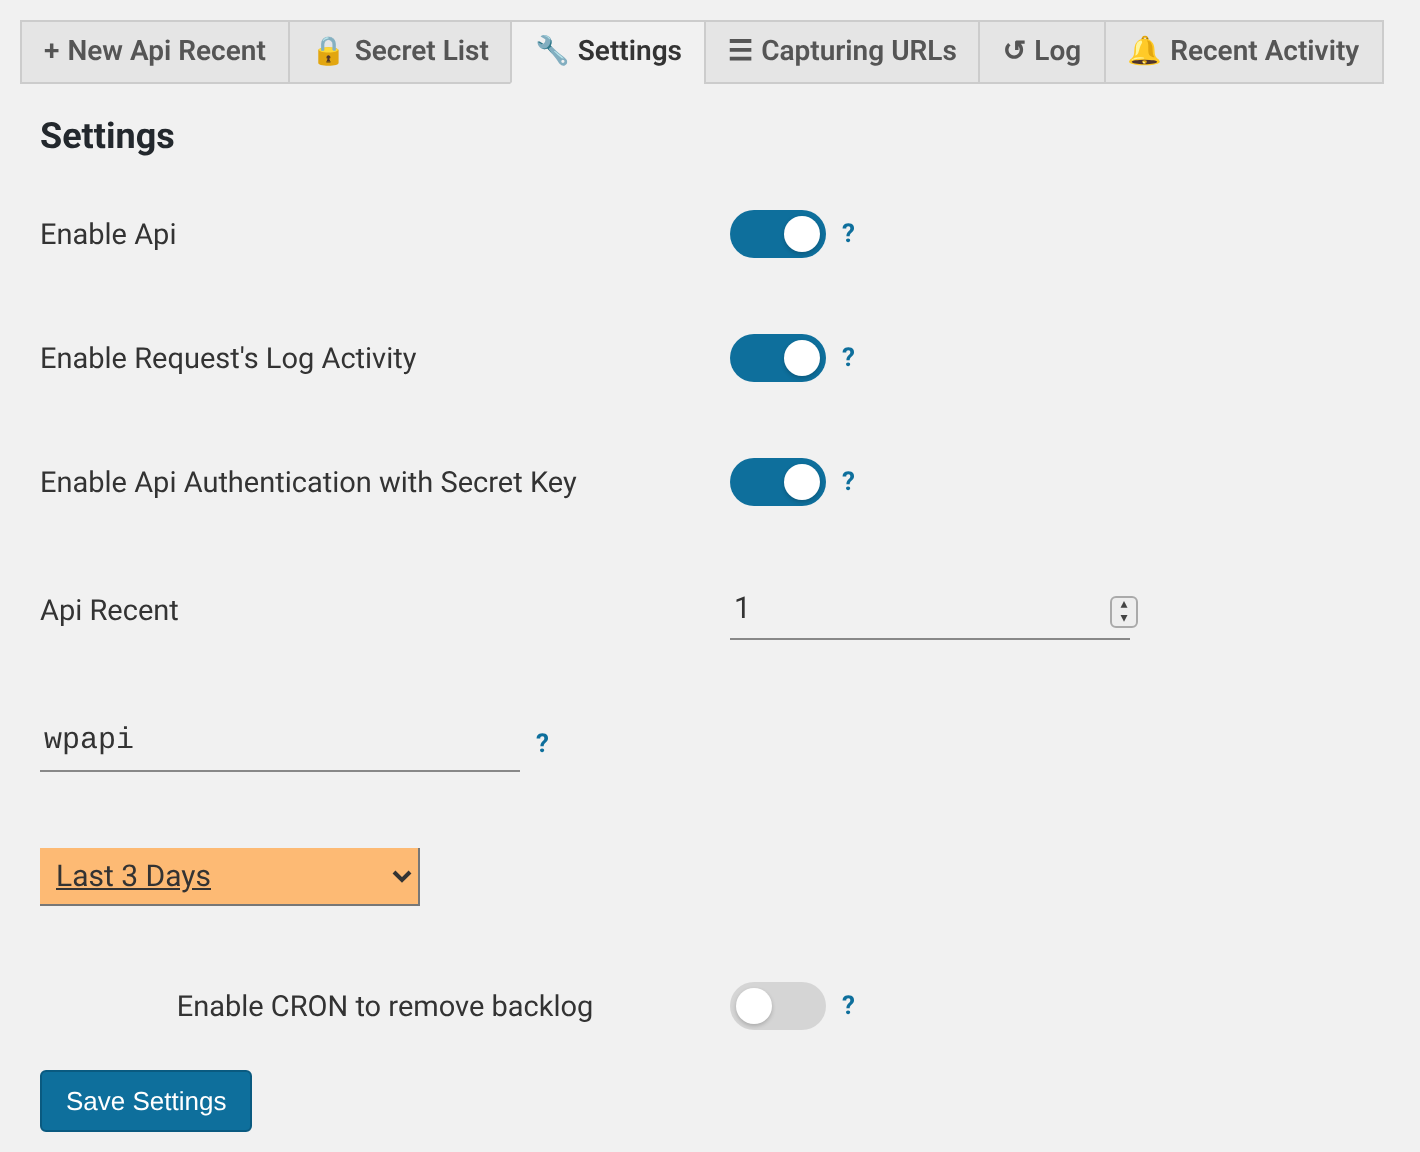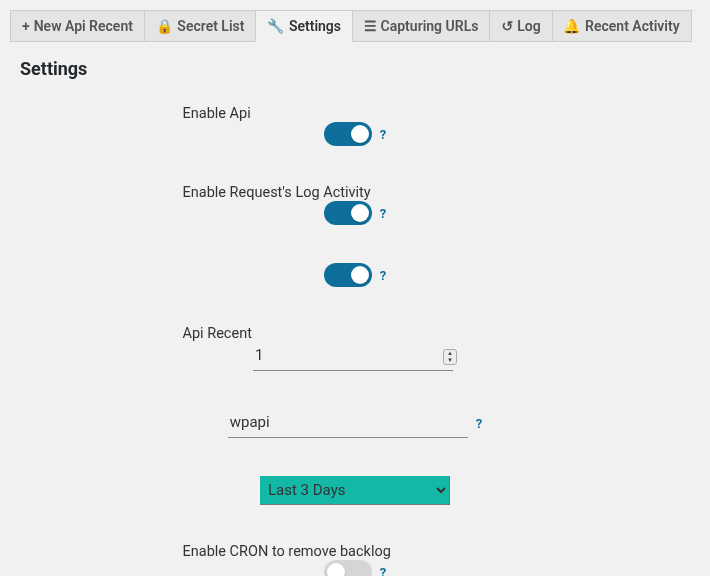--- a/index.html
+++ b/index.html
@@ -43,21 +43,20 @@
   .panel-title {
     font-size: 18px;
     font-weight: 700;
     margin-bottom: 26px;
     color: #23282d;
   }
   .row {
     display: flex;
     align-items: center;
     margin-bottom: 38px;
-    flex-direction: column;
   }
   .row-label {
     width: 345px;
     font-size: 14.5px;
     color: #333;
   }
   .row-control {
     display: flex;
     align-items: center;
     gap: 8px;
@@ -93,28 +92,29 @@
     border: none;
     border-bottom: 1px solid #888;
     background: transparent;
     font-size: 15px;
     padding: 4px 2px 6px 2px;
     outline: none;
     font-family: inherit;
     color: #333;
   }
   .num-input { width: 200px; }
-  .text-input { width: 240px; }
+  .text-input { width: 240px; font-family: Liberation Mono, monospace; }
   .select-input {
     width: 190px;
     border: 1px solid #777;
     border-left: none;
     border-top: none;
-    background: #14b8a6;
+    background: #fdba74;
     padding: 4px 4px;
+    text-decoration: underline;
   }
   .spinner {
     display: inline-flex;
     flex-direction: column;
     border: 1px solid #aaa;
     border-radius: 3px;
     width: 14px;
     margin-left: -18px;
     background: #eee;
   }
@@ -127,21 +127,21 @@
   }
   .save-btn {
     background: #0e6f9c;
     color: #fff;
     border: 1px solid #0a5a80;
     border-radius: 3px;
     padding: 7px 12px;
     font-size: 13px;
     cursor: pointer;
   }
-  .row.last { margin-bottom: 20px; }
+  .row.last { margin-bottom: 20px; text-align: center; }
 </style>
 </head>
 <body>
 
 <div class="tabs">
   <div class="tab">
     <span class="ico">+</span>
     <span>New Api Recent</span>
   </div>
   <div class="tab">
@@ -183,20 +183,21 @@
     <div class="row-label">Enable Request's Log Activity</div>
     <div class="row-control">
       <div class="toggle on">
           <div class="knob"></div>
         </div>
       <span class="help">?</span>
     </div>
   </div>
 
   <div class="row">
+    <div class="row-label">Enable Api Authentication with Secret Key</div>
     <div class="row-control">
       <div class="toggle on">
           <div class="knob"></div>
         </div>
       <span class="help">?</span>
     </div>
   </div>
 
   <div class="row">
     <div class="row-label">Api Recent</div>
@@ -227,13 +228,14 @@
   <div class="row last">
     <div class="row-label">Enable CRON to remove backlog</div>
     <div class="row-control">
       <div class="toggle">
           <div class="knob"></div>
         </div>
       <span class="help">?</span>
     </div>
   </div>
 
+  <button class="save-btn">Save Settings</button>
 </div>
 
 </body></html>

